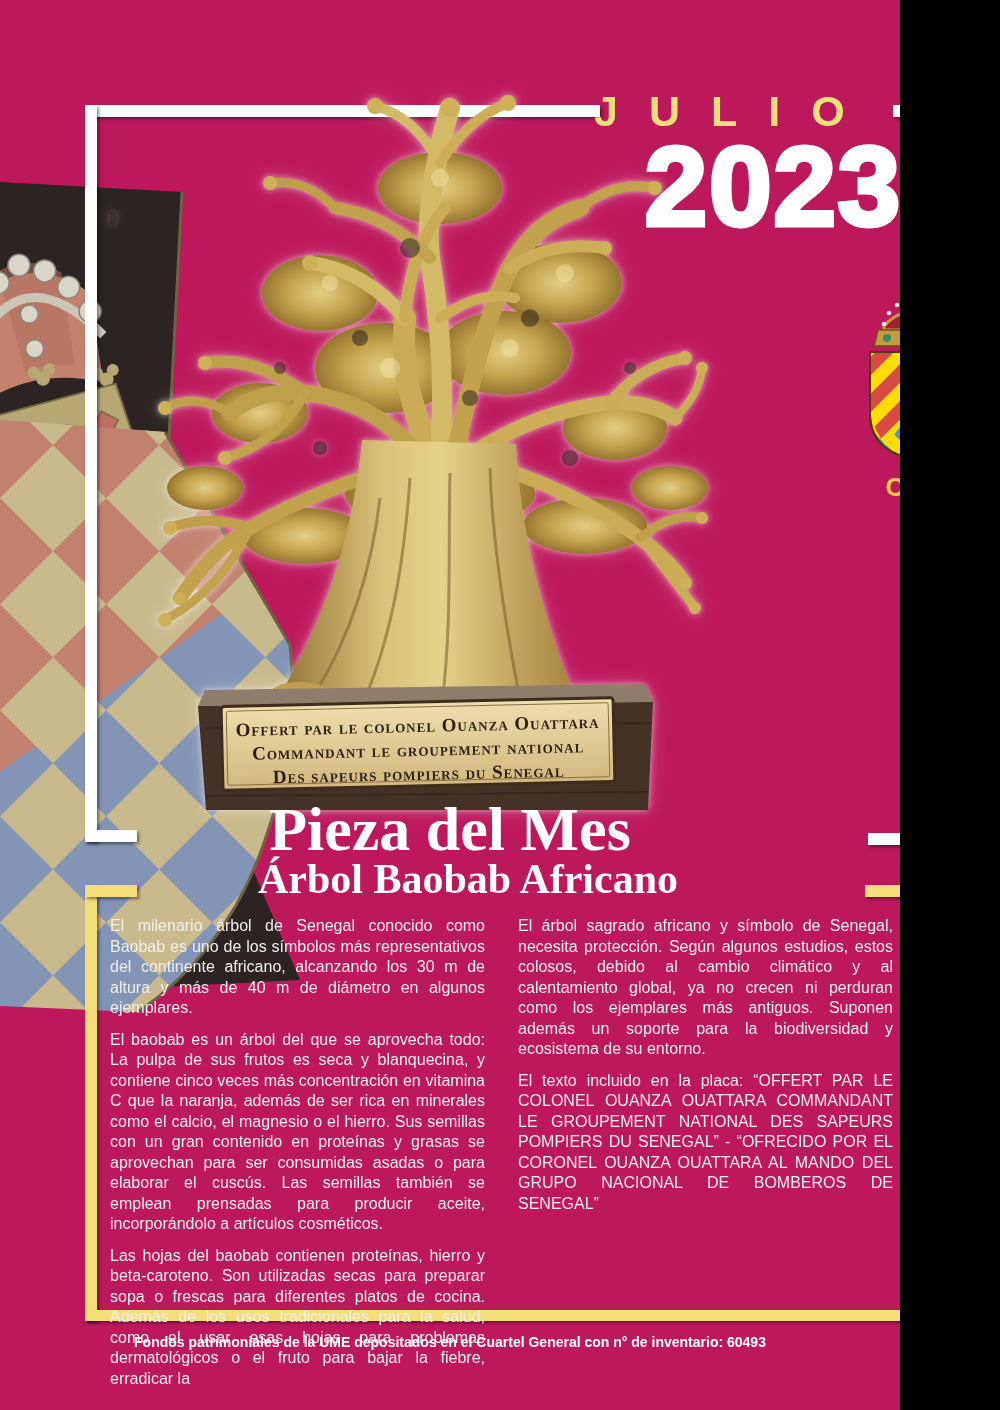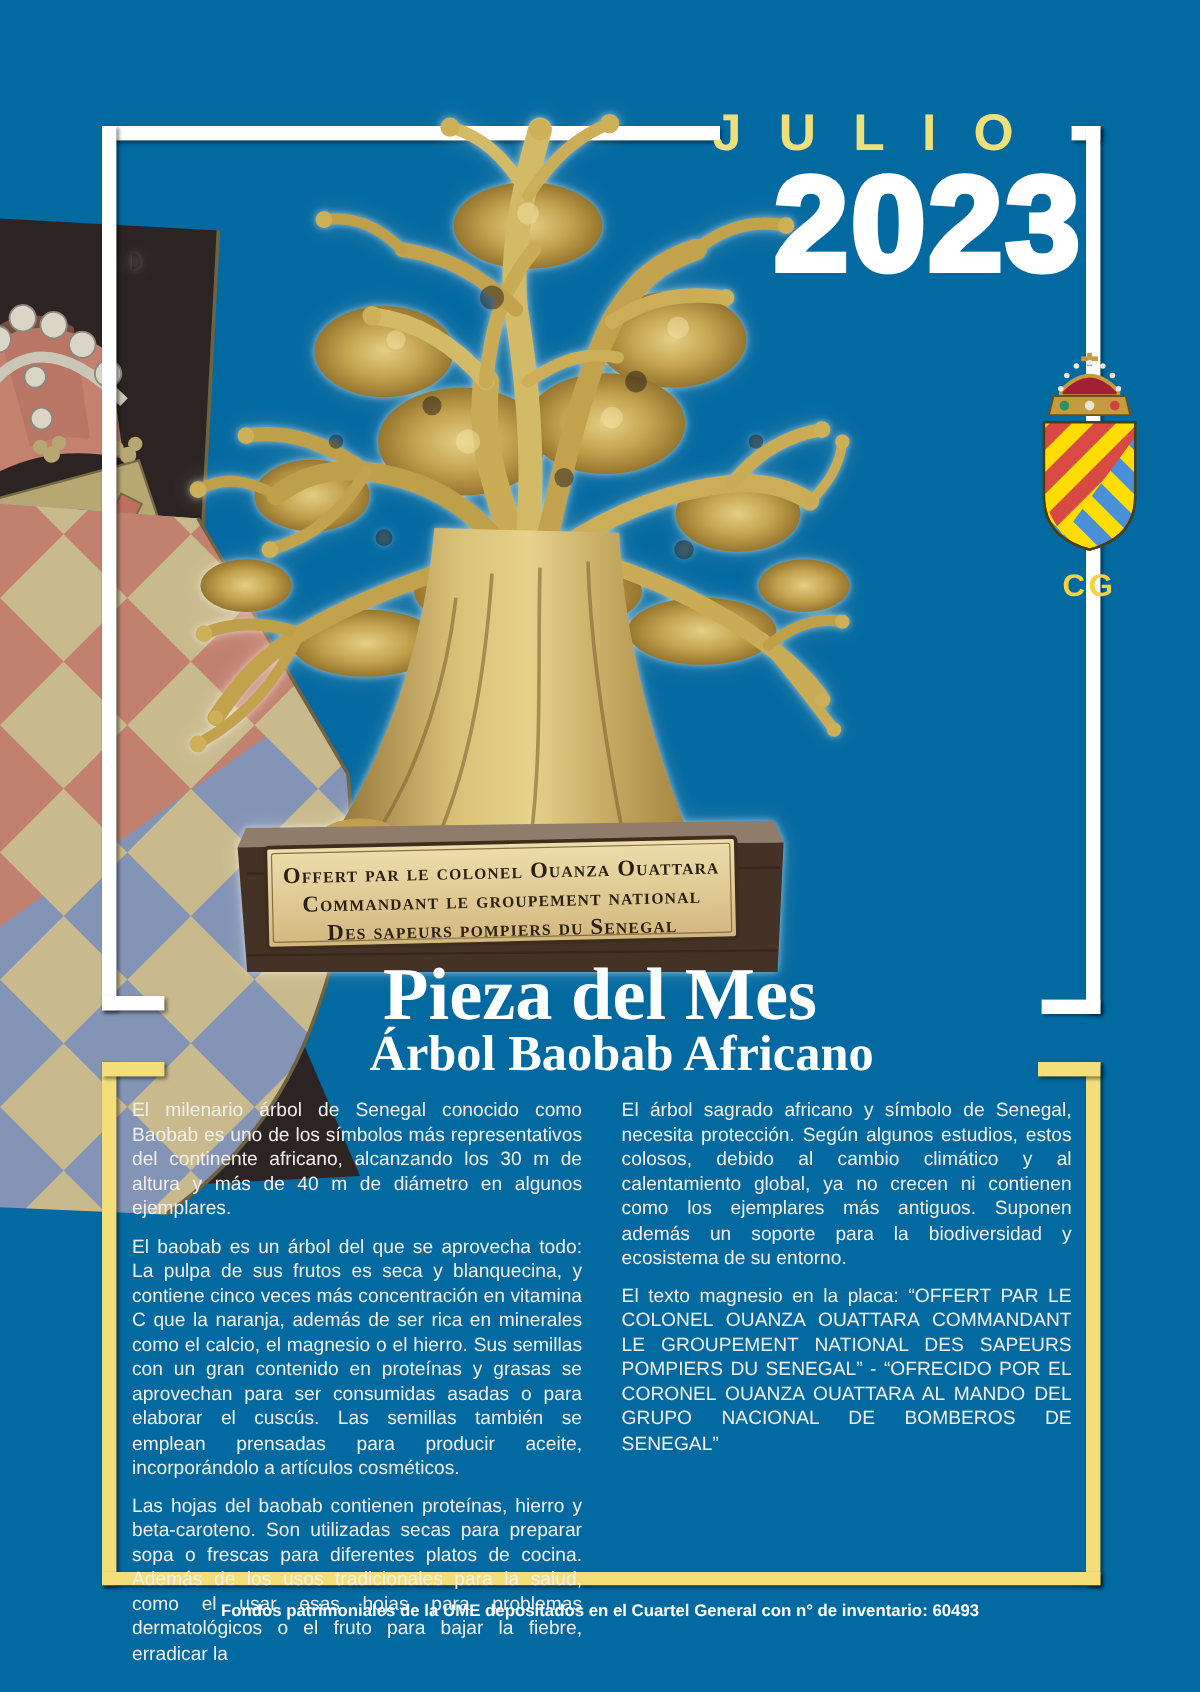--- a/index.html
+++ b/index.html
@@ -1,18 +1,18 @@
 <!DOCTYPE html>
 <html><head>
 <meta charset="utf-8">
 <style>
   html,body{margin:0;padding:0;background:#000;}
   .poster{
-    position:relative;width:1000px;height:1410px;overflow:hidden;
-    background:#0369a1;font-family:"Liberation Sans",sans-serif;
+    position:relative;width:900px;height:1410px;overflow:hidden;
+    background:#be185d;font-family:"Liberation Sans",sans-serif;
   }
   .abs{position:absolute;}
   
   .wf{position:absolute;background:#ffffff;box-shadow:2px 2px 3px rgba(0,0,0,.45);}
   .yf{position:absolute;background:#f3de7a;box-shadow:2px 2px 3px rgba(0,0,0,.45);}
   
   .month{
     position:absolute;left:594px;top:90px;
     font-size:43px;font-weight:700;color:#ede07b;letter-spacing:31px;line-height:1;
     white-space:nowrap;
@@ -308,20 +308,20 @@
   <div class="title">Pieza del Mes</div>
   <div class="subtitle">Árbol Baobab Africano</div>
 
   <div class="columns">
     <div class="col">
       <p>El milenario árbol de Senegal conocido como Baobab es uno de los símbolos más representativos del continente africano, alcanzando los 30 m de altura y más de 40 m de diámetro en algunos ejemplares.</p>
       <p>El baobab es un árbol del que se aprovecha todo: La pulpa de sus frutos es seca y blanquecina, y contiene cinco veces más concentración en vitamina C que la naranja, además de ser rica en minerales como el calcio, el magnesio o el hierro. Sus semillas con un gran contenido en proteínas y grasas se aprovechan para ser consumidas asadas o para elaborar el cuscús. Las semillas también se emplean prensadas para producir aceite, incorporándolo a artículos cosméticos.</p>
       <p>Las hojas del baobab contienen proteínas, hierro y beta-caroteno. Son utilizadas secas para preparar sopa o frescas para diferentes platos de cocina. Además de los usos tradicionales para la salud, como el usar esas hojas para problemas dermatológicos o el fruto para bajar la fiebre, erradicar la</p>
     </div>
     <div class="col">
-      <p>El árbol sagrado africano y símbolo de Senegal, necesita protección. Según algunos estudios, estos colosos, debido al cambio climático y al calentamiento global, ya no crecen ni contienen como los ejemplares más antiguos. Suponen además un soporte para la biodiversidad y ecosistema de su entorno.</p>
-      <p>El texto magnesio en la placa: “OFFERT PAR LE COLONEL OUANZA OUATTARA COMMANDANT LE GROUPEMENT NATIONAL DES SAPEURS POMPIERS DU SENEGAL” - “OFRECIDO POR EL CORONEL OUANZA OUATTARA AL MANDO DEL GRUPO NACIONAL DE BOMBEROS DE SENEGAL”</p>
+      <p>El árbol sagrado africano y símbolo de Senegal, necesita protección. Según algunos estudios, estos colosos, debido al cambio climático y al calentamiento global, ya no crecen ni perduran como los ejemplares más antiguos. Suponen además un soporte para la biodiversidad y ecosistema de su entorno.</p>
+      <p>El texto incluido en la placa: “OFFERT PAR LE COLONEL OUANZA OUATTARA COMMANDANT LE GROUPEMENT NATIONAL DES SAPEURS POMPIERS DU SENEGAL” - “OFRECIDO POR EL CORONEL OUANZA OUATTARA AL MANDO DEL GRUPO NACIONAL DE BOMBEROS DE SENEGAL”</p>
     </div>
   </div>
 
   <div class="footer">Fondos patrimoniales de la UME depositados en el Cuartel General con n° de inventario: 60493</div>
 
 </div>
 
 </body></html>

